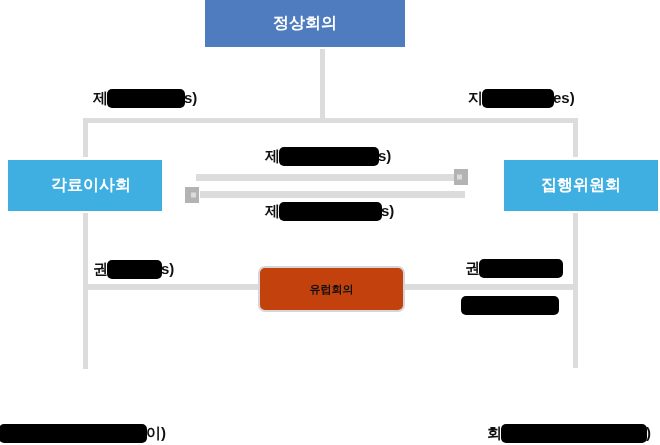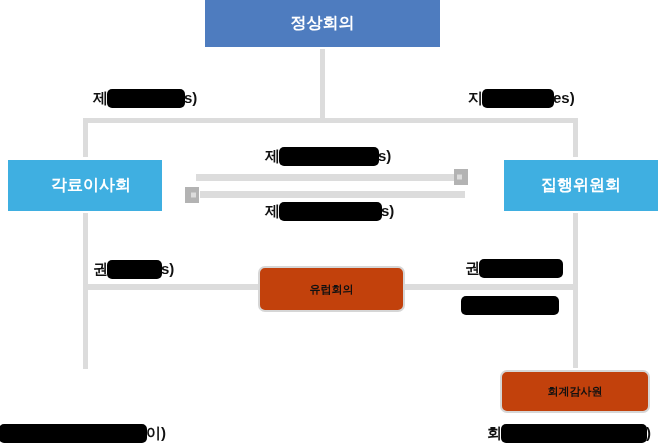--- a/index.html
+++ b/index.html
@@ -5,21 +5,21 @@
   html,body{margin:0;padding:0;background:#fff;}
   #stage{
     position:relative;width:660px;height:445px;background:#ffffff;
     font-family:"Liberation Sans",sans-serif;overflow:hidden;
   }
   
   .box{position:absolute;display:flex;align-items:center;justify-content:center;box-sizing:border-box;}
   .box-primary{background:var(--primary-box);color:var(--text-light);font-size:16px;font-weight:700;}
   .box-secondary{background:var(--secondary-box);color:var(--text-light);font-size:16px;font-weight:700;}
   .box-outline{background:#c2410c;border:2px solid var(--box-border);border-radius:7px;color:var(--text-dark);font-size:11px;font-weight:700;}
-  #box-summit{left:205px;top:0;width:235px;height:47px;}
+  #box-summit{left:205px;top:0;width:200px;height:47px;}
   #box-council{left:8px;top:160px;width:154px;height:51px;padding-left:12px;}
   #box-commission{left:498px;top:160px;width:154px;height:51px;margin-left:6px;}
   #box-parliament{left:258px;top:266px;width:147px;height:46px;}
   #box-justice{left:10px;top:371px;width:150px;height:44px;}
   #box-auditors{left:500px;top:370px;width:150px;height:43px;}
   
   .line{position:absolute;background:var(--line);}
   #line-summit-v{left:320px;top:49px;width:5px;height:69px;}
   #line-main-h{left:83px;top:118px;width:495px;height:5px;}
   #line-left-up{left:83px;top:123px;width:5px;height:34px;}
@@ -75,23 +75,20 @@
   </div>
   <div class="box box-secondary" id="box-council">
     <span>각료이사회</span>
   </div>
   <div class="box box-secondary" id="box-commission">
     <span>집행위원회</span>
   </div>
   <div class="box box-outline" id="box-parliament">
     <span>유럽회의</span>
   </div>
-  <div class="box box-outline" id="box-auditors">
-    <span>회계감사원</span>
-  </div>
 
   <div class="clabel" id="lbl-summit-left">
       <span class="seg-text">제</span>
       <span class="seg-bar" style="width: 78px;"></span>
       <span class="seg-text">s)</span>
     </div>
   <div class="clabel" id="lbl-summit-right">
       <span class="seg-text">지</span>
       <span class="seg-bar" style="width: 72px;"></span>
       <span class="seg-text">es)</span>

